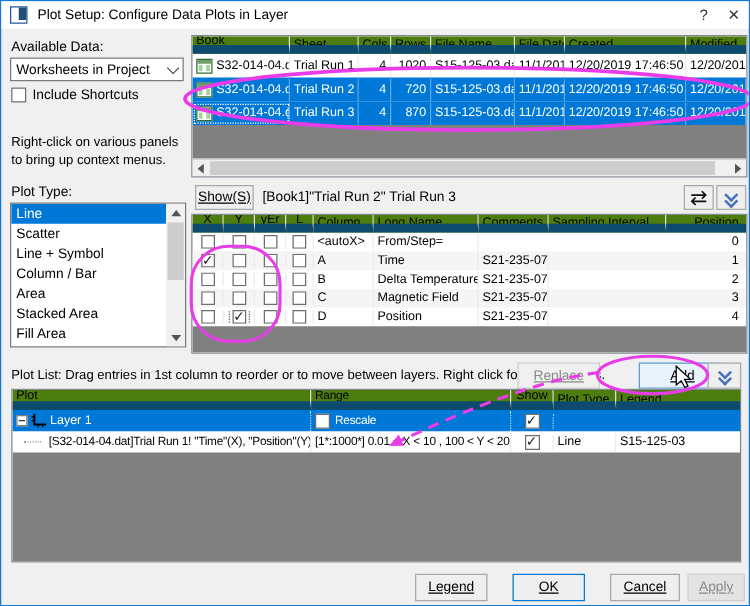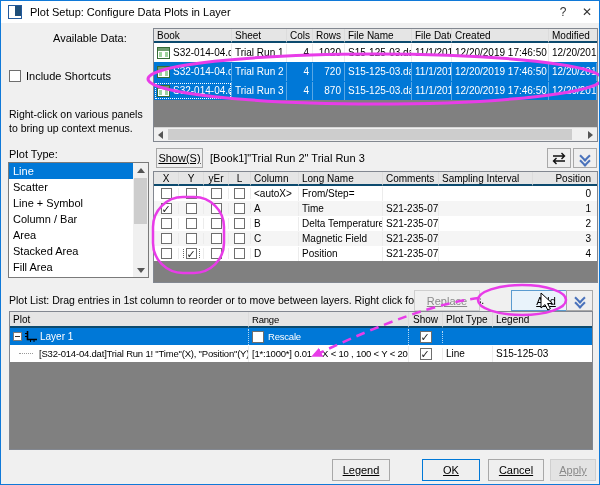--- a/index.html
+++ b/index.html
@@ -11,57 +11,57 @@
   #titlebar{position:absolute;left:0;top:0;right:0;height:22px;background:#fff;display:flex;align-items:center;}
   #title-icon{width:12px;height:12px;margin-left:7px;border:1px solid #235a9d;background:#fff;position:relative;}
   #title-icon::after{content:"";position:absolute;right:0;top:0;width:6px;height:10px;background:#1f4e79;}
   #title-text{margin-left:8px;font-size:11px;}
   #title-btns{margin-left:auto;display:flex;}
   .tbtn{width:24px;height:20px;display:flex;align-items:center;justify-content:center;font-size:12px;color:#333;}
   
   .lbl{color:#000;}
   .btn{background:#efefef;border:1px solid #a8a8a8;display:flex;align-items:center;justify-content:center;
     font-size:11px;box-sizing:border-box;text-decoration:underline;}
-  .btn.default{border:1.5px solid #0078d7;margin-left:12px;}
+  .btn.default{border:1.5px solid #0078d7;}
   .btn.disabled{color:#8a8a8a;border-color:#cfcfcf;background:#f0f0f0;}
   .btn.hoverblue{background:#e9f3fb;border-color:#5a9bd0;}
   .cb{width:12px;height:12px;border:1px solid #6e6e6e;background:#fff;display:inline-block;
     position:relative;box-sizing:border-box;flex:none;}
   .cb.checked::after{content:"\2713";position:absolute;left:0px;top:-1px;font-size:11px;line-height:12px;color:#222;}
   .cb.focusdot{outline:1px dotted #666;outline-offset:2px;}
   .dblchev{display:flex;flex-direction:column;align-items:center;justify-content:center;}
   .chev{width:6px;height:6px;border-right:2px solid #4a72bb;border-bottom:2px solid #4a72bb;transform:rotate(45deg);flex:none;}
   .chev+.chev{margin-top:-3px;}
   .combochev{width:6px;height:6px;border-right:1.5px solid #555;border-bottom:1.5px solid #555;transform:rotate(45deg);margin-top:-2px;}
   .tri-up{width:0;height:0;border-left:4px solid transparent;border-right:4px solid transparent;border-bottom:5px solid #555;}
   .tri-down{width:0;height:0;border-left:4px solid transparent;border-right:4px solid transparent;border-top:5px solid #555;}
   .tri-left{width:0;height:0;border-top:4px solid transparent;border-bottom:4px solid transparent;border-right:5px solid #555;}
   .tri-right{width:0;height:0;border-top:4px solid transparent;border-bottom:4px solid transparent;border-left:5px solid #555;}
   
-  #available-label{left:8px;top:31px;margin-left:44px;}
+  #available-label{left:8px;top:31px;}
   #available-combo{left:7px;top:45px;width:139px;height:19px;background:#fff;border:1px solid #7a7a7a;
     display:flex;align-items:center;box-sizing:border-box;}
   #available-combo .val{padding-left:4px;flex:1;white-space:nowrap;overflow:hidden;}
   #available-combo .cwrap{width:16px;display:flex;justify-content:center;}
   #include-row{left:8px;top:69px;display:flex;align-items:center;gap:5px;}
   #hint{left:8px;top:106px;width:142px;line-height:14px;font-size:10.5px;}
   #plottype-label{left:8px;top:147px;}
   #plottype-list{left:7px;top:161px;width:141px;height:116px;background:#fff;border:1px solid #7a7a7a;
     box-sizing:border-box;display:flex;}
   #plottype-items{flex:1;overflow:hidden;}
   .pt-item{height:16px;line-height:16px;padding-left:4px;white-space:nowrap;}
   .pt-item.sel{background:#0078d7;color:#fff;}
   .vscroll{width:15px;background:#f0f0f0;display:flex;flex-direction:column;align-items:center;flex:none;}
   .vscroll .sbtn{height:14px;width:15px;display:flex;align-items:center;justify-content:center;flex:none;}
   .vscroll .thumb{width:13px;height:46px;background:#cdcdcd;margin-top:1px;}
   .vscroll .spacer{flex:1;}
   
   .tbl{background:#fff;border:1px solid #828790;box-sizing:border-box;display:flex;flex-direction:column;overflow:hidden;}
   .trow{display:flex;flex:none;white-space:nowrap;}
-  .hrow .c{background:#e5e5e5;border-right:1px solid #dcdcdc;border-bottom:2px solid #0c4a6e;}
+  .hrow .c{background:#4d7c0f;border-right:1px solid #dcdcdc;border-bottom:7px solid #0c4a6e;}
   .c{box-sizing:border-box;padding:0 3px;overflow:hidden;border-right:1px solid #ececec;}
   .trow.sel{background:#0078d7;color:#fff;}
   .trow.sel .c{border-right:1px solid rgba(255,255,255,.35);}
   .num{text-align:right;}
   .filler{flex:1;background:#808080;}
   
   #books-table{left:152px;top:27px;width:445px;height:114px;font-size:10px;}
   #books-table .hrow{height:14px;line-height:13px;}
   #books-table .trow.datarow{height:19px;line-height:18px;align-items:center;}
   .c.bk{width:78px;display:flex;align-items:center;gap:3px;}
@@ -132,20 +132,26 @@
   <div id="titlebar">
     <div id="title-icon"></div>
     <div id="title-text">Plot Setup: Configure Data Plots in Layer</div>
     <div id="title-btns">
       <div class="tbtn">?</div>
       <div class="tbtn">✕</div>
     </div>
   </div>
 
   <div class="abs lbl" id="available-label">Available Data:</div>
+  <div class="abs" id="available-combo">
+    <span class="val">Worksheets in Project</span>
+    <span class="cwrap">
+        <span class="combochev"></span>
+      </span>
+  </div>
   <div class="abs" id="include-row">
     <span class="cb"></span>
     <span class="lbl">Include Shortcuts</span>
   </div>
   <div class="abs lbl" id="hint">Right-click on various panels to bring up context menus.</div>
   <div class="abs lbl" id="plottype-label">Plot Type:</div>
   <div class="abs" id="plottype-list">
     <div id="plottype-items">
       <div class="pt-item sel">Line</div>
       <div class="pt-item">Scatter</div>

